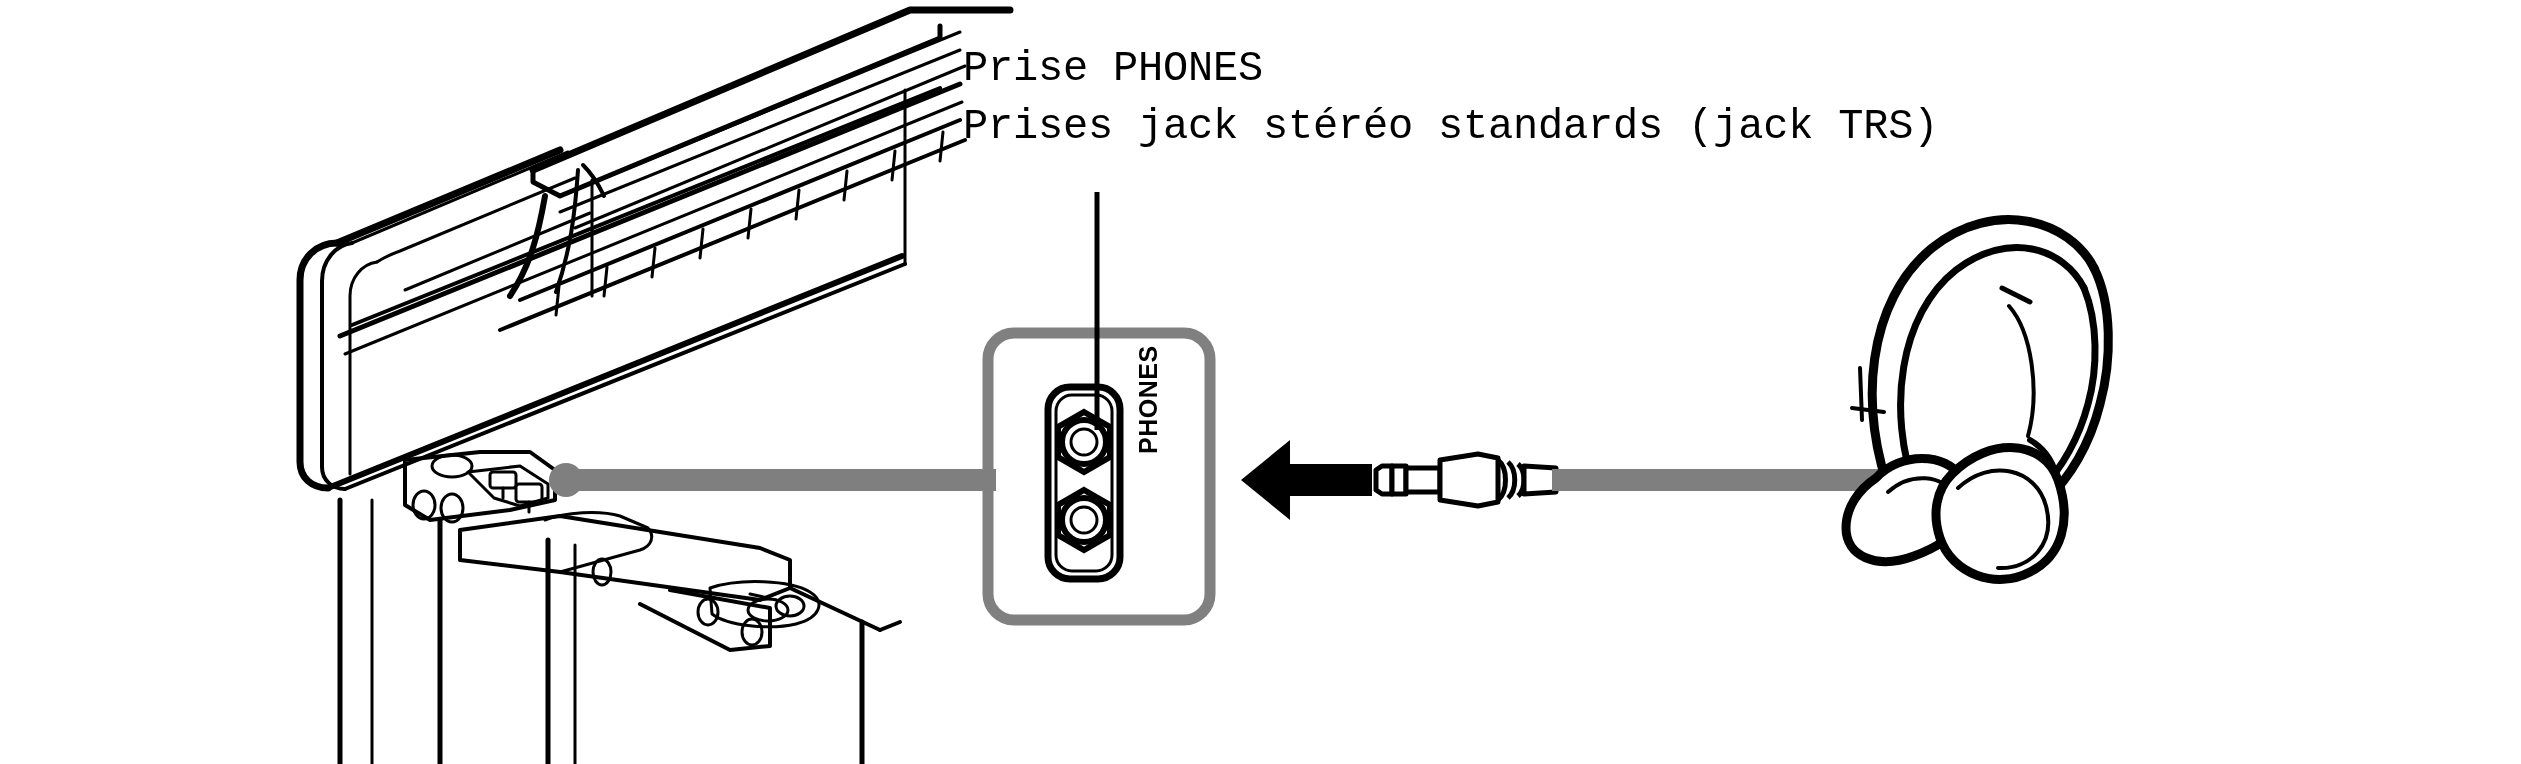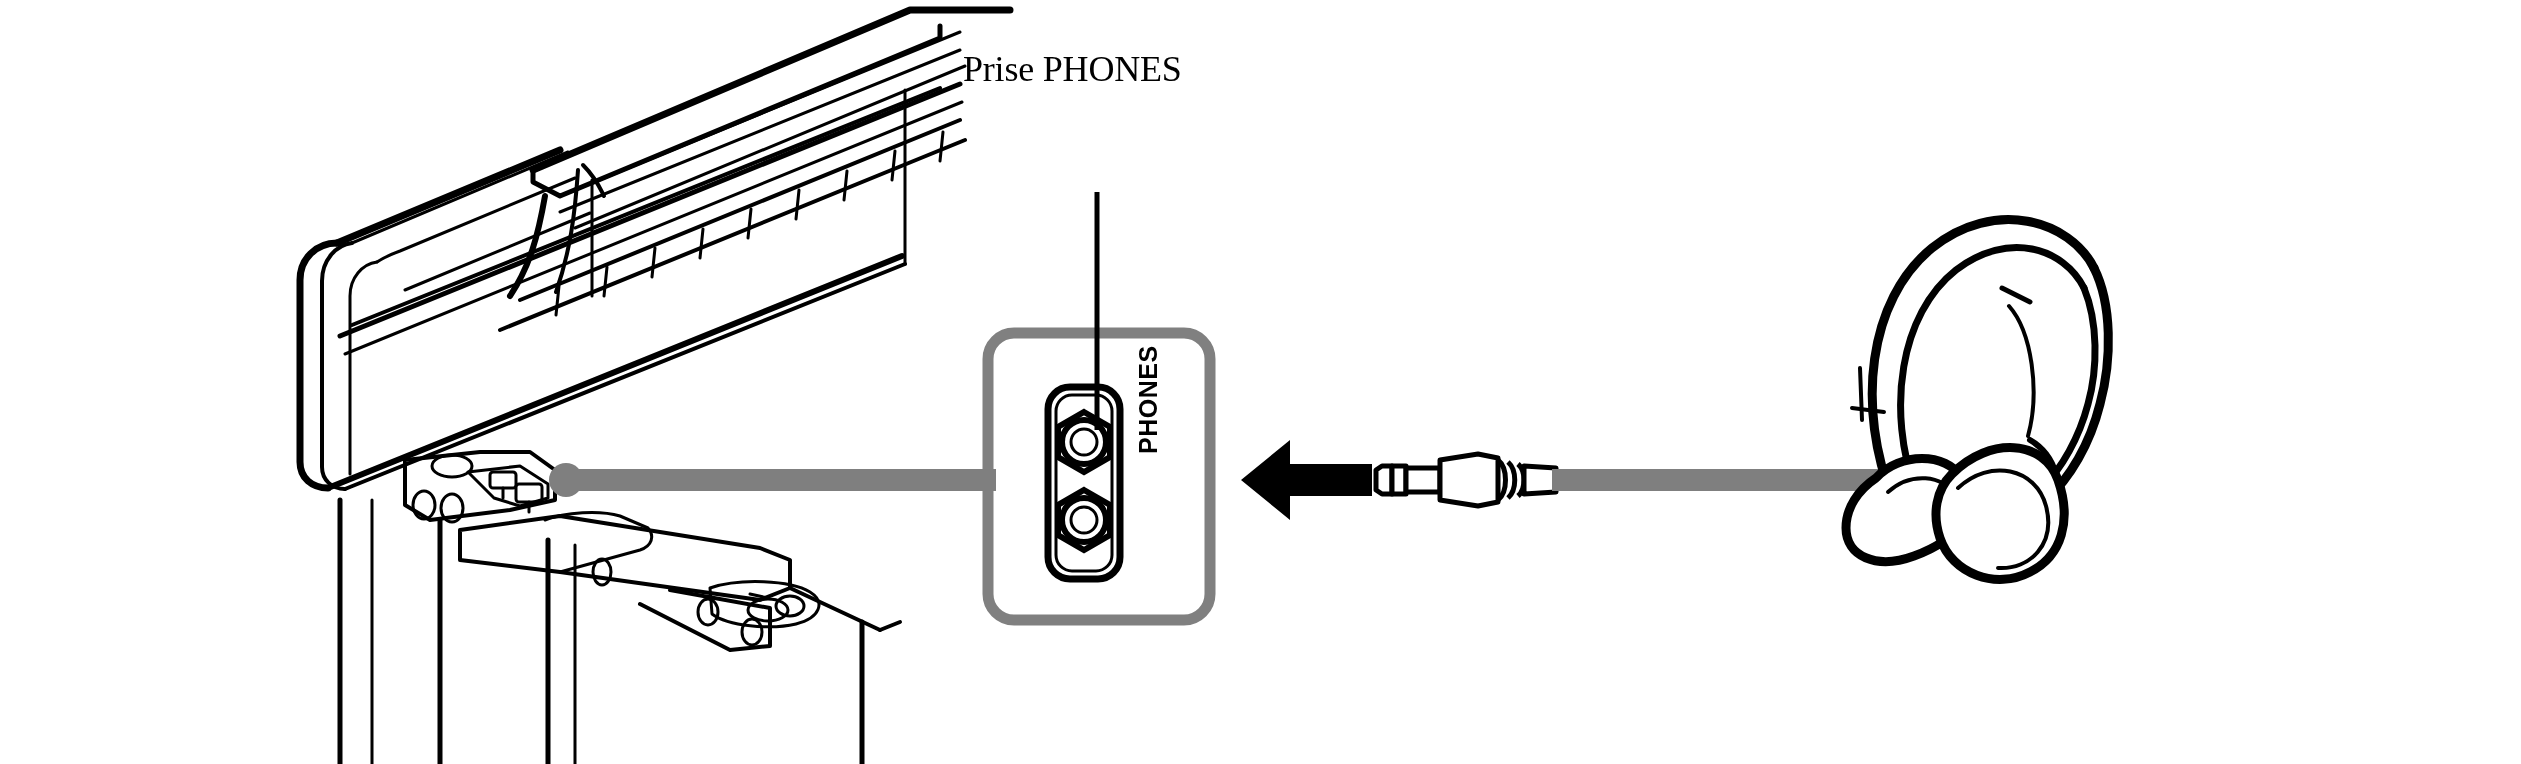--- a/index.html
+++ b/index.html
@@ -24,22 +24,22 @@
     left: 0;
     width: 2521px;
     height: 764px;
     display: block;
   }
   .callout-text {
     position: absolute;
     left: 963px;
     top: 40px;
     width: 1000px;
-    font-family: Liberation Serif, serif;
-    font-size: 36px;
+    font-family: Liberation Mono, monospace;
+    font-size: 42px;
     line-height: 58px;
     color: #000000;
     white-space: nowrap;
     letter-spacing: -0.2px;
   }
   .callout-line {
     display: block;
   }
   .phones-label {
     position: absolute;
@@ -260,17 +260,18 @@
       <path d="M 1958 488
                C 1990 458 2036 468 2046 506
                C 2056 544 2030 570 1998 568" fill="none" stroke-width="4"></path>
 
       <path d="M 2030 440 C 2044 448 2052 460 2056 474" fill="none" stroke-width="6"></path>
     </g>
   </svg>
 
   <div class="callout-text">
     <span class="callout-line">Prise PHONES</span>
+    <span class="callout-line">Prises jack stéréo standards (jack TRS)</span>
   </div>
 
   <div class="phones-label">PHONES</div>
 
 </div>
 
 </body></html>

